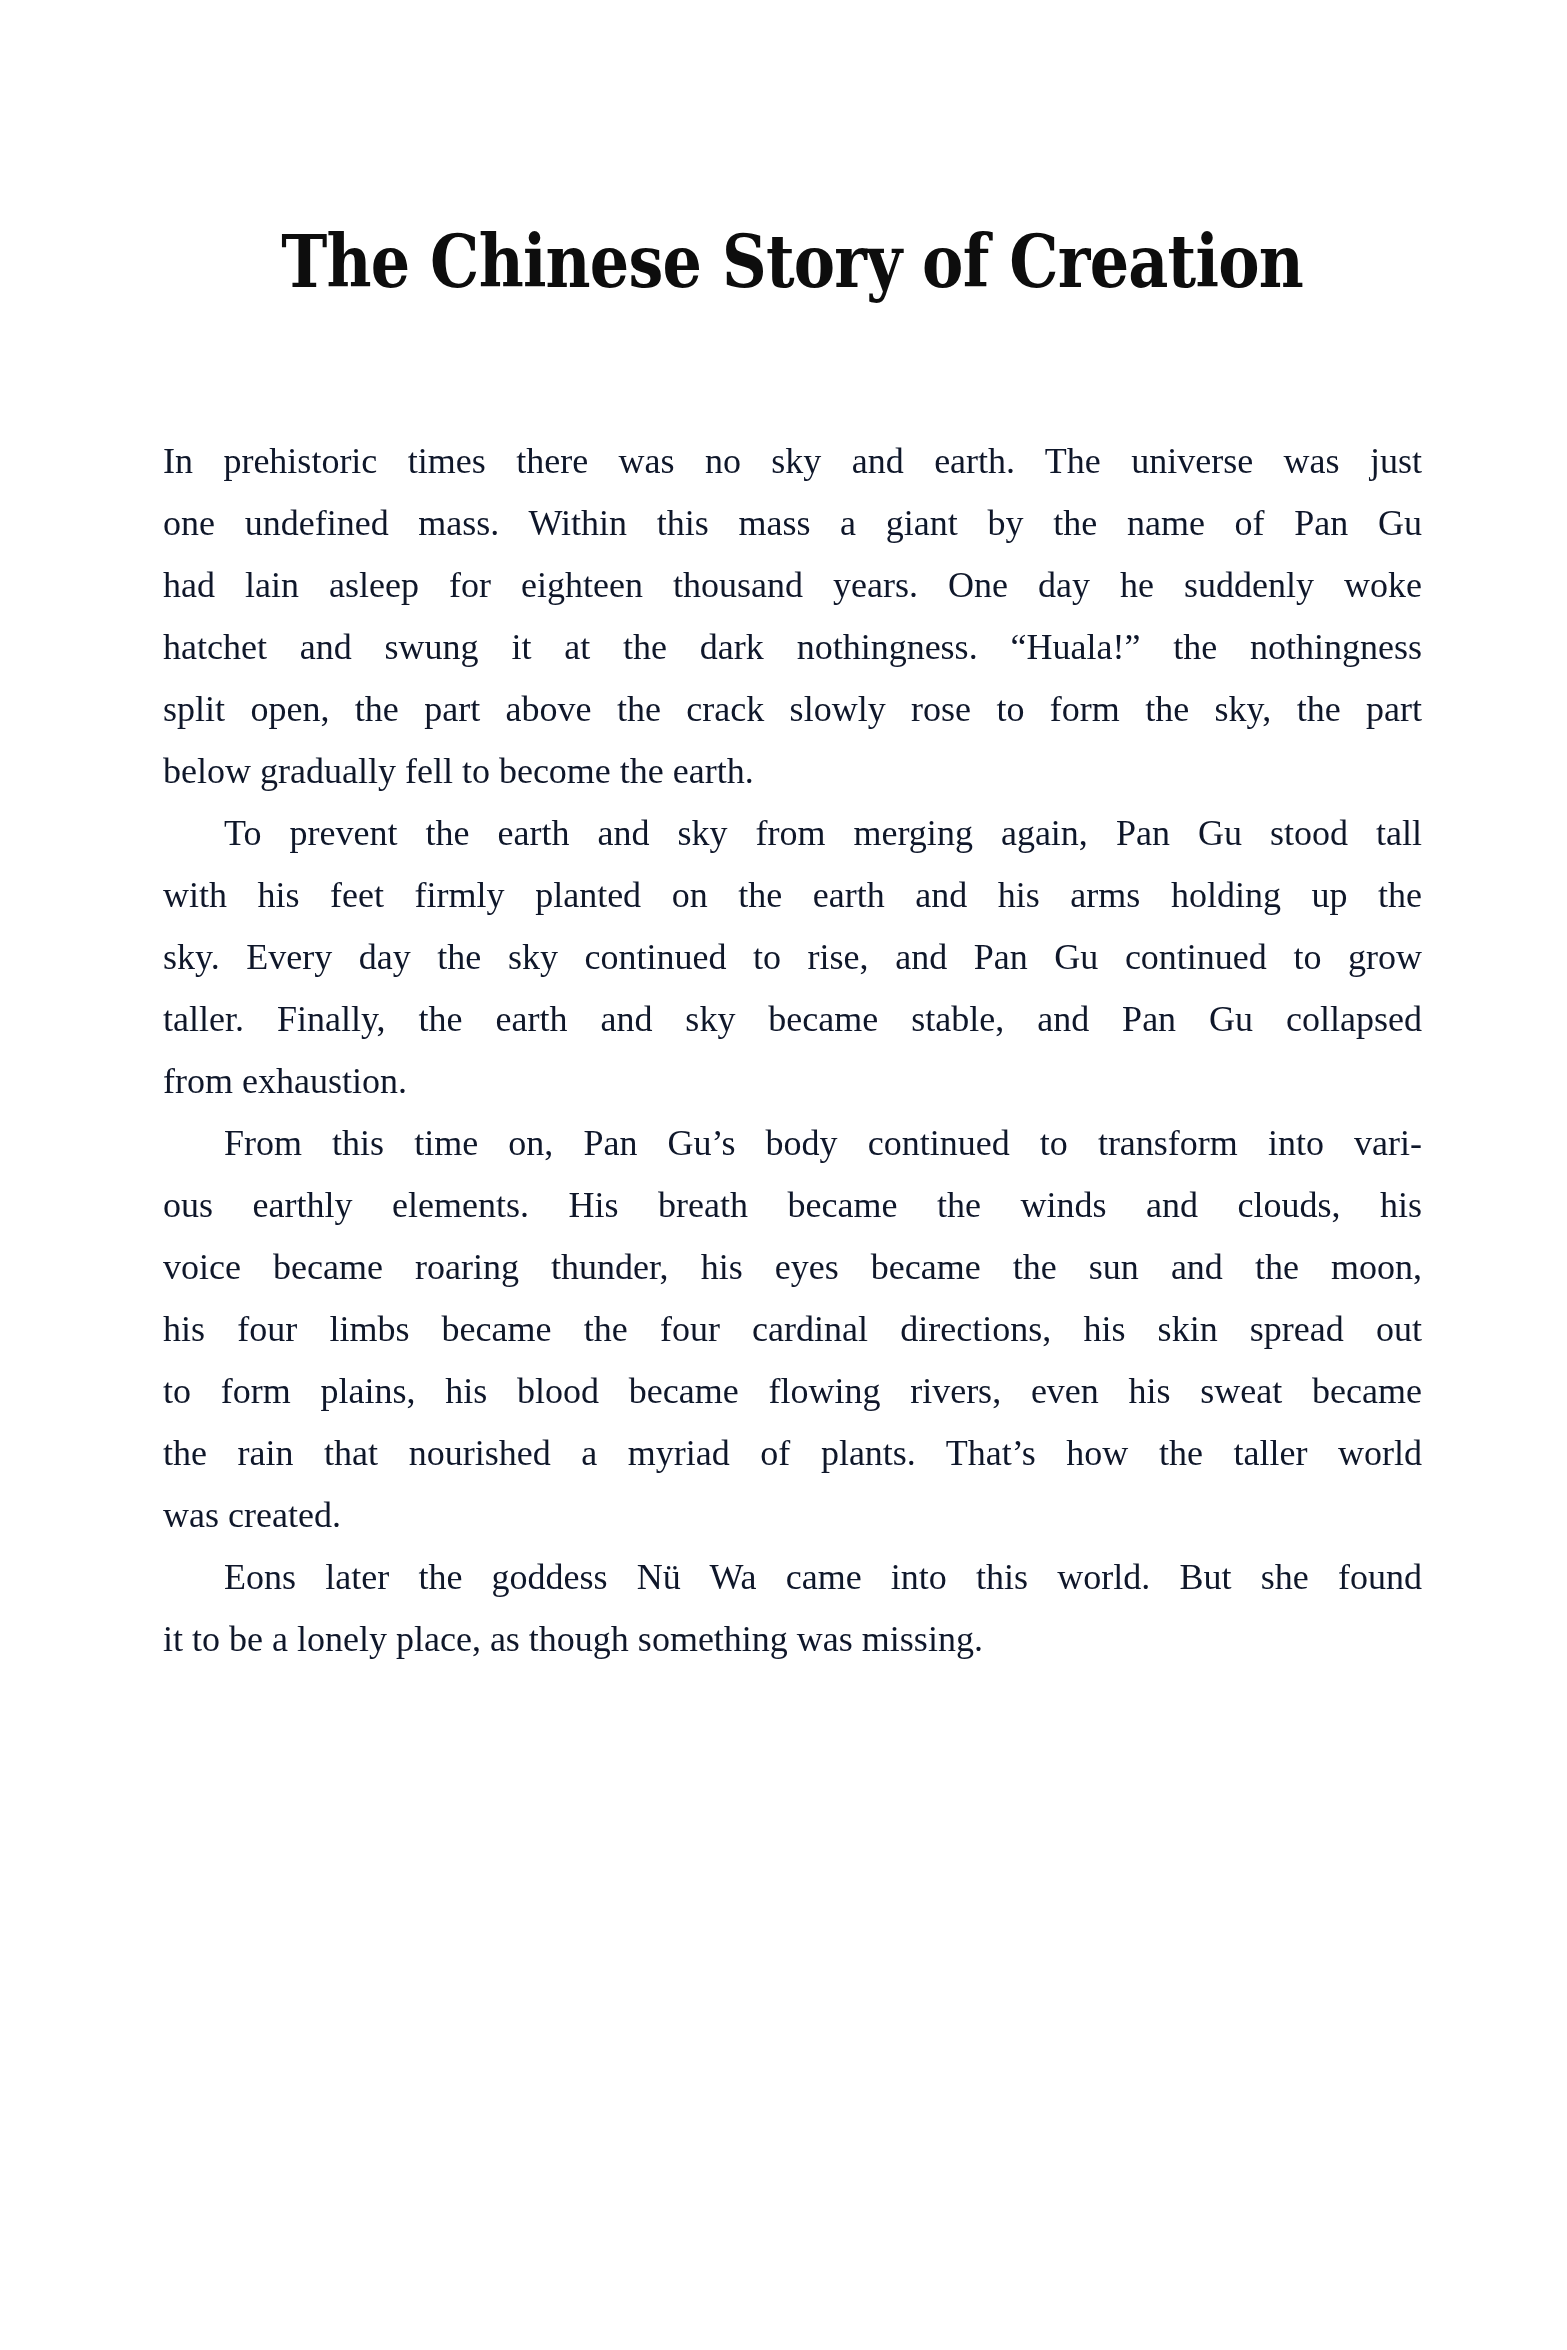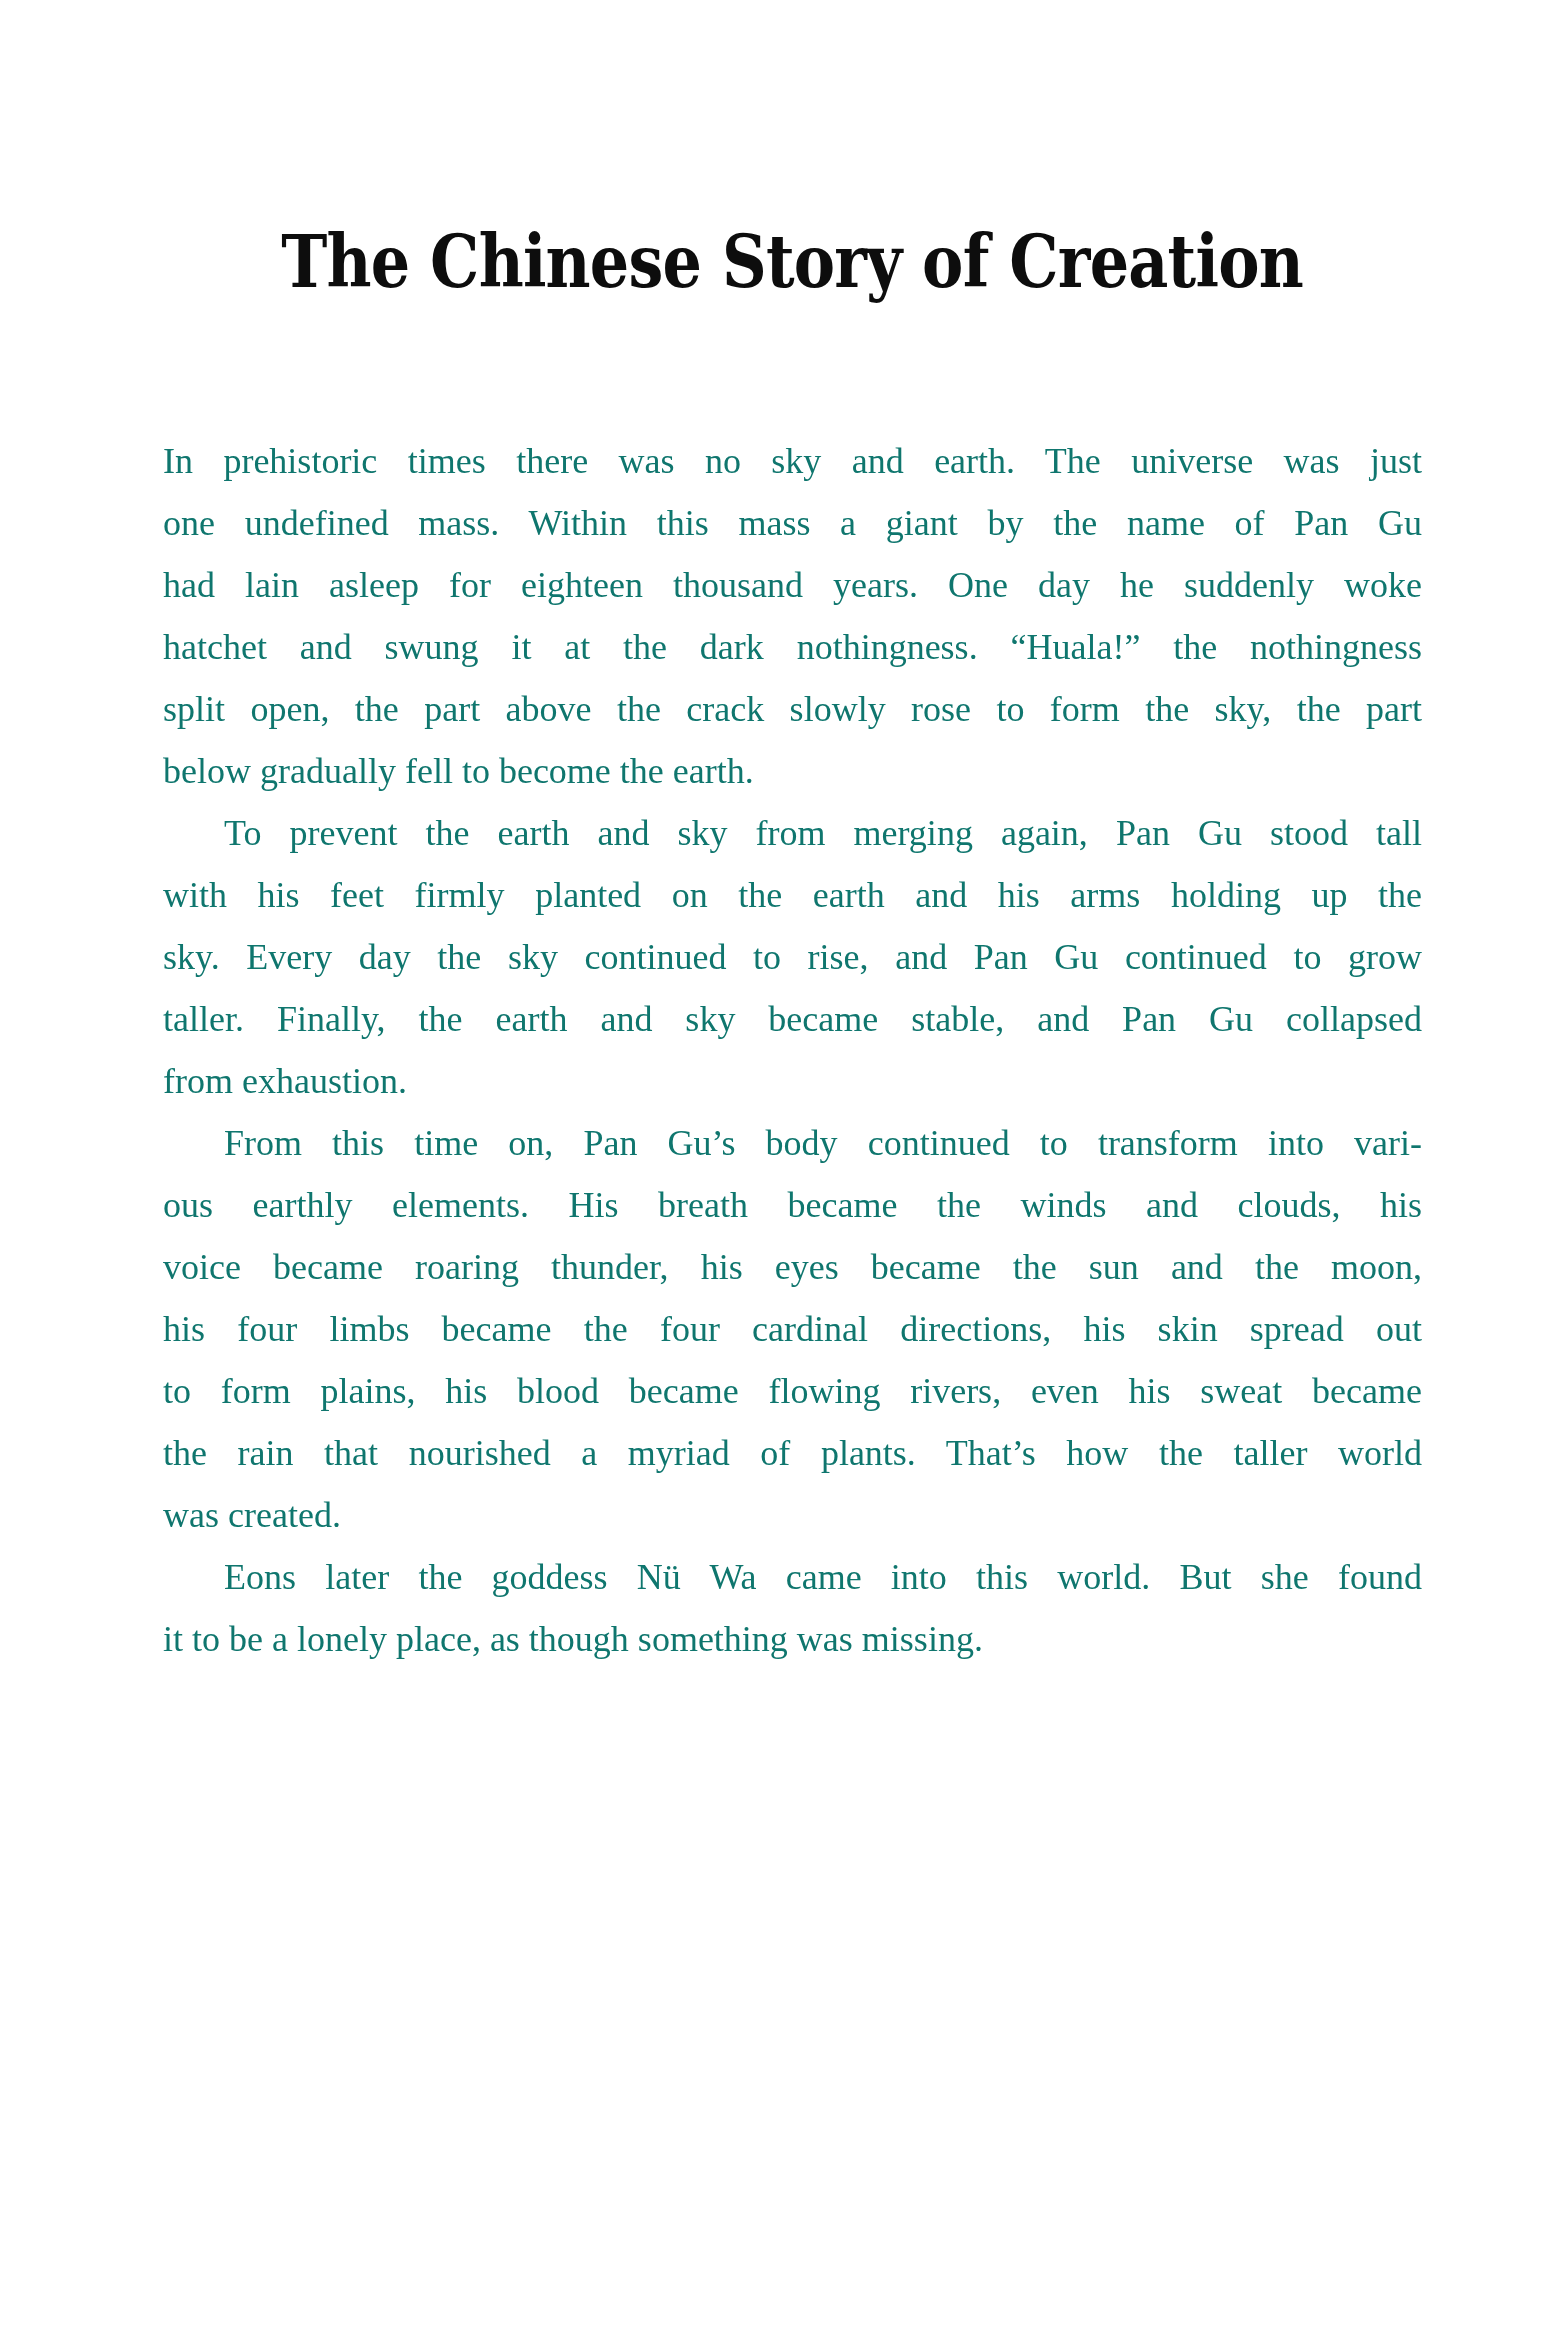--- a/index.html
+++ b/index.html
@@ -36,21 +36,21 @@
     letter-spacing: -0.9px;
   }
   .body-text {
     position: absolute;
     left: 163px;
     top: 430px;
     width: 1259px;
     font-family: "Liberation Serif", serif;
     font-size: 36px;
     line-height: 62px;
-    color: #0f766e;
+    color: #0f172a;
   }
   .para { margin: 0; padding: 0; }
   .line {
     text-align: justify;
     text-align-last: justify;
     text-justify: inter-word;
     white-space: normal;
   }
   .line.last { text-align-last: left; }
   .para.indent .line.first { text-indent: 61px; }

